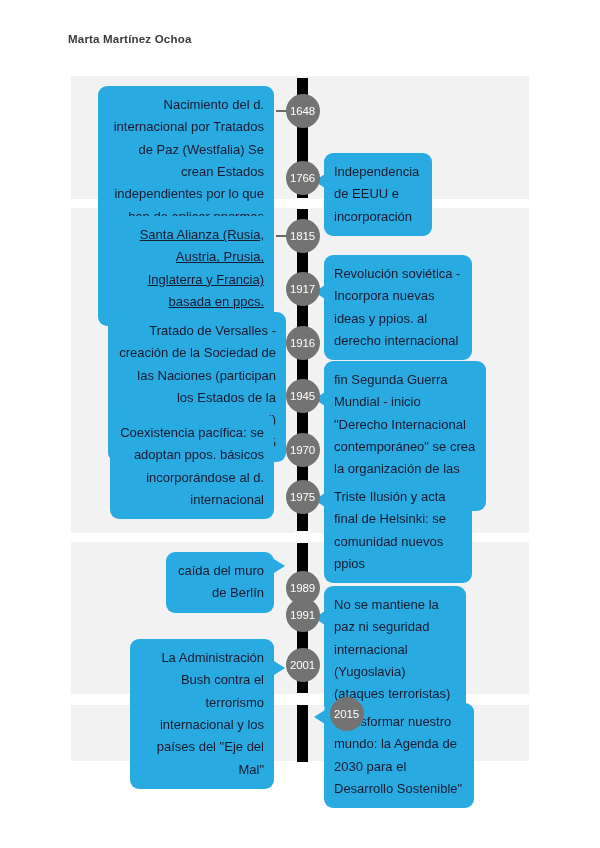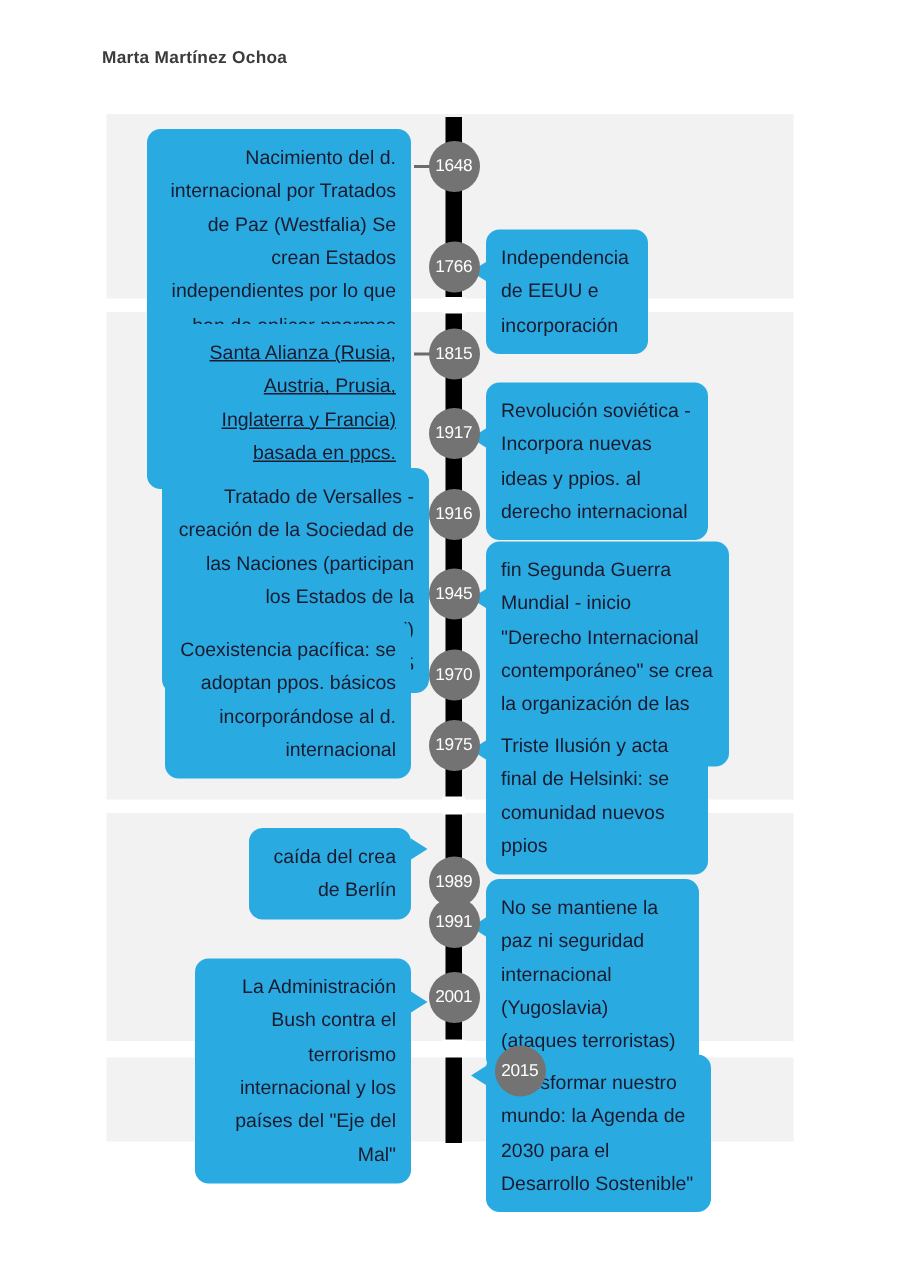--- a/index.html
+++ b/index.html
@@ -162,21 +162,21 @@
       <div class="tail left-point" style="left: 314px; top: 392px;"></div>
       <div class="bubble right" style="left: 324px; top: 361px; width: 162px; min-height: 57px;">fin Segunda Guerra Mundial - inicio "Derecho Internacional contemporáneo" se crea la organización de las Naciones Unidas</div>
       <div class="year-node" style="top: 396px;">1945</div>
       <div class="tail right-point" style="left: 274px; top: 446px;"></div>
       <div class="bubble left" style="left: 110px; top: 414px; width: 164px; min-height: 47px;">Coexistencia pacífica: se adoptan ppos. básicos incorporándose al d. internacional</div>
       <div class="year-node" style="top: 450px;">1970</div>
       <div class="tail left-point" style="left: 314px; top: 493px;"></div>
       <div class="bubble right" style="left: 324px; top: 478px; width: 148px; min-height: 38px;">Triste Ilusión y acta final de Helsinki: se comunidad nuevos ppios</div>
       <div class="year-node" style="top: 497px;">1975</div>
       <div class="tail right-point" style="left: 274px; top: 559px;"></div>
-      <div class="bubble left" style="left: 166px; top: 552px; width: 108px; min-height: 24px;">caída del crea de Berlín</div>
+      <div class="bubble left" style="left: 166px; top: 552px; width: 108px; min-height: 24px;">caída del muro de Berlín</div>
       <div class="year-node" style="top: 588px;">1989</div>
       <div class="tail left-point" style="left: 314px; top: 611px;"></div>
       <div class="bubble right" style="left: 324px; top: 586px; width: 142px; min-height: 47px;">No se mantiene la paz ni seguridad internacional (Yugoslavia) (ataques terroristas)</div>
       <div class="year-node" style="top: 615px; text-align: center;">1991</div>
       <div class="tail right-point" style="left: 274px; top: 661px;"></div>
       <div class="bubble left" style="left: 130px; top: 639px; width: 144px; min-height: 45px;">La Administración Bush contra el terrorismo internacional y los países del "Eje del Mal"</div>
       <div class="year-node" style="top: 665px;">2001</div>
       <div class="tail left-point" style="left: 314px; top: 710px;"></div>
       <div class="bubble right" style="left: 324px; top: 703px; width: 150px; min-height: 46px;">Transformar nuestro mundo: la Agenda de 2030 para el Desarrollo Sostenible"</div>
       <div class="year-node" style="top: 714px; margin-left: 27px;">2015</div>

